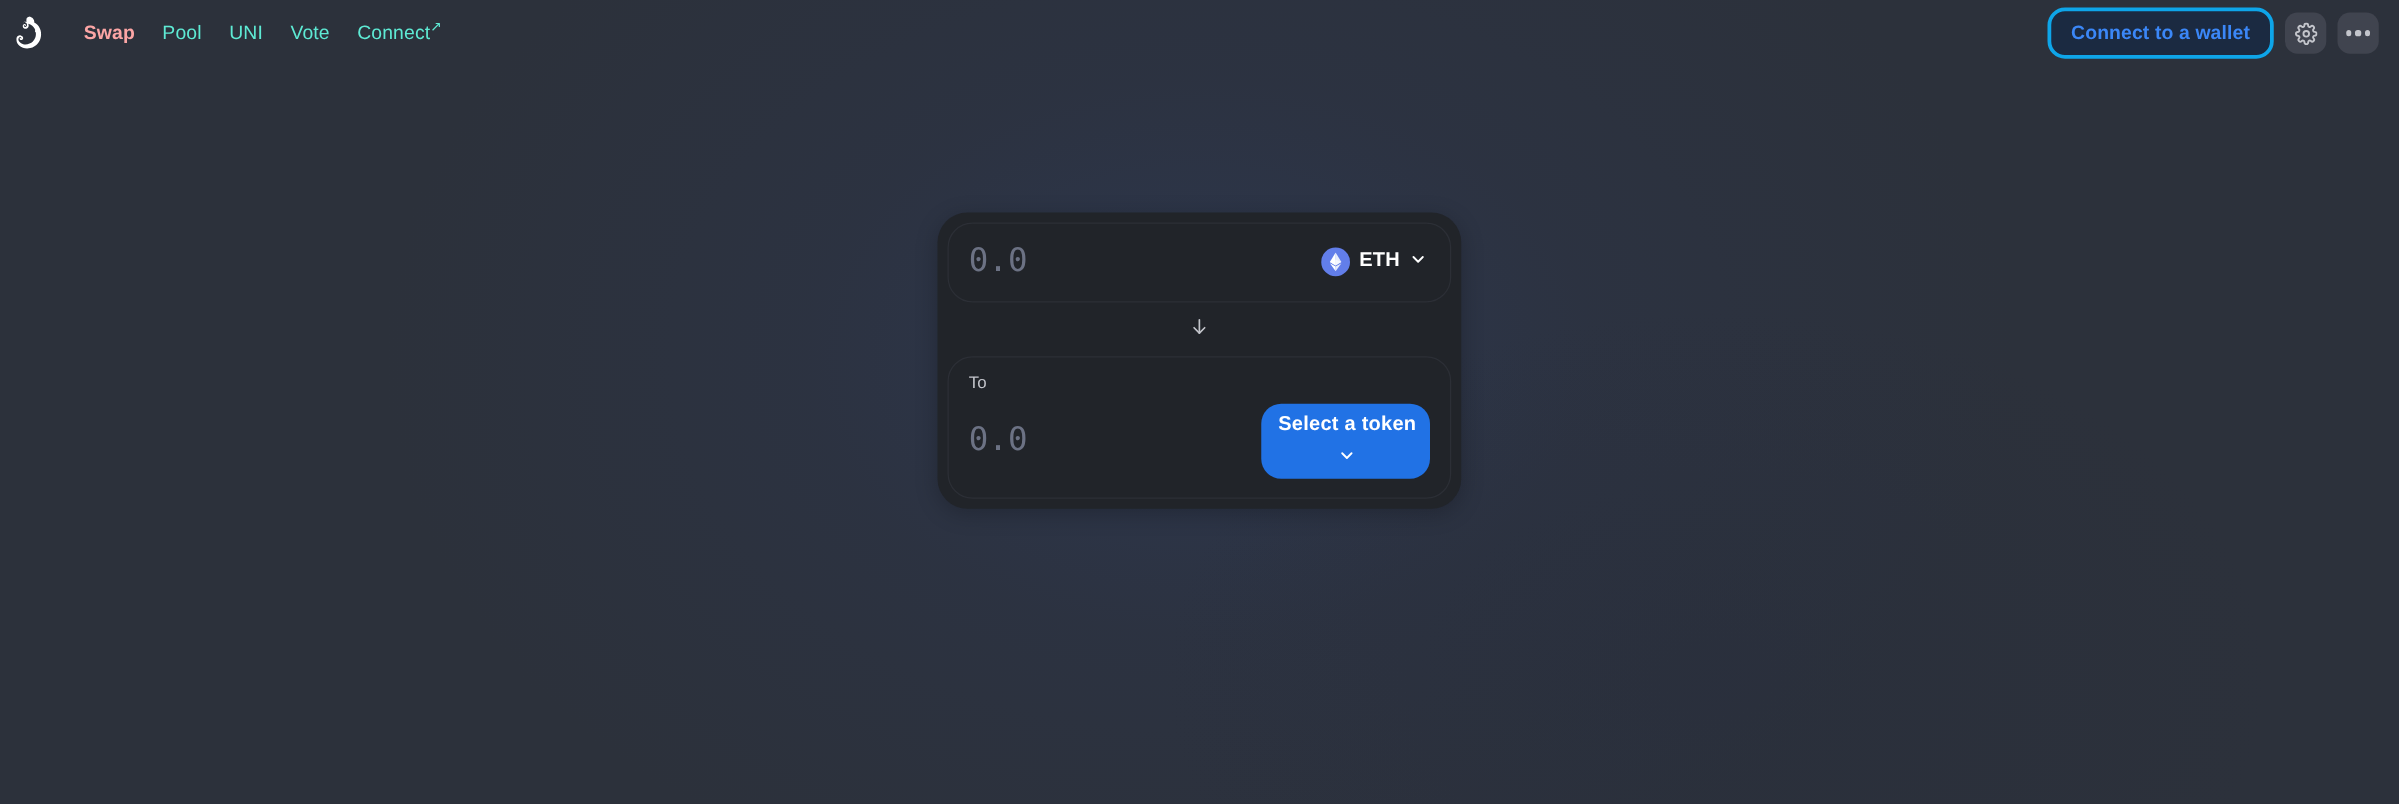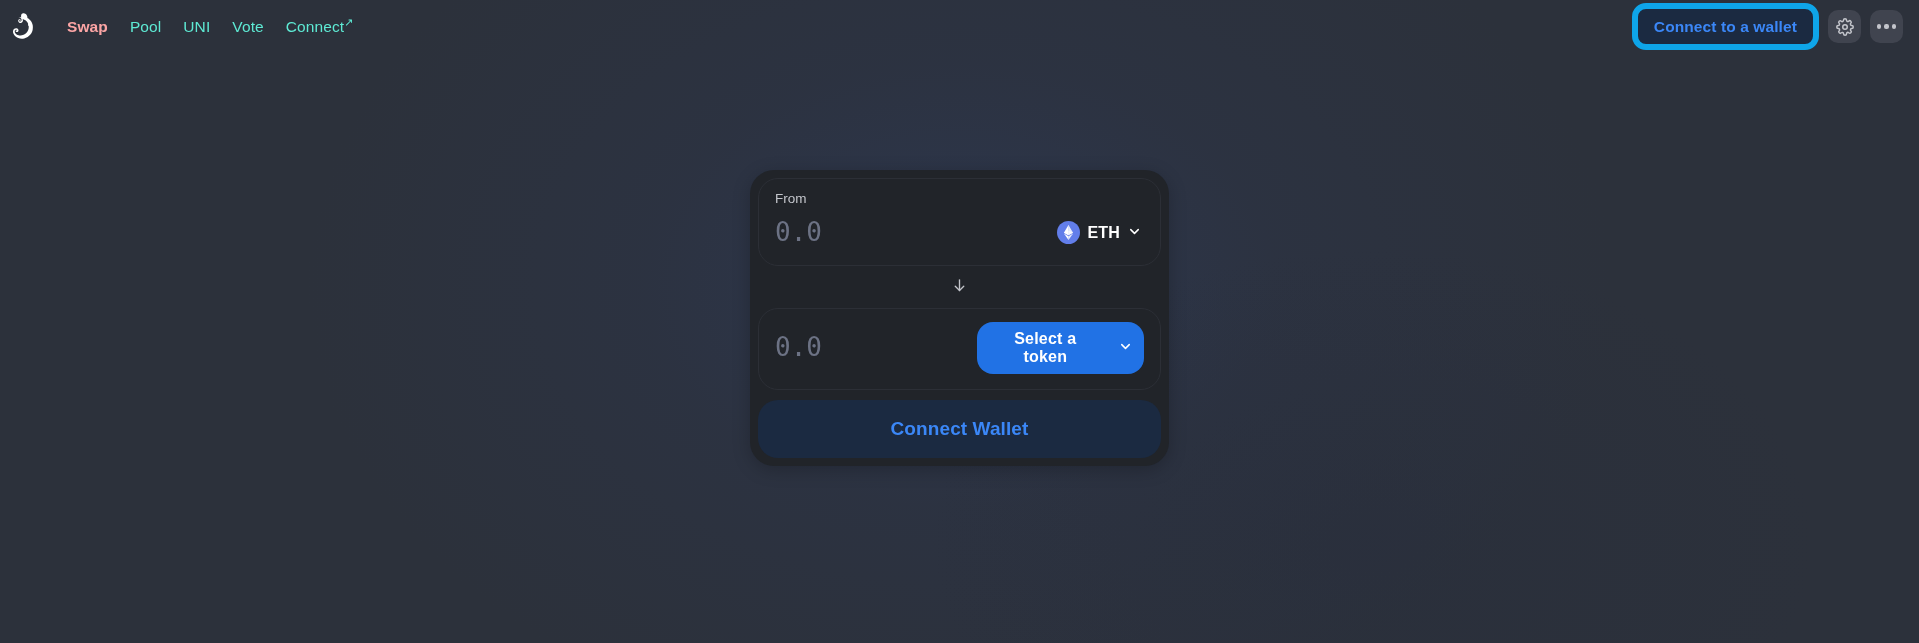--- a/index.html
+++ b/index.html
@@ -92,21 +92,21 @@
 
   .header-right {
     margin-left: auto;
     display: flex;
     align-items: center;
     gap: 9px;
   }
 
   .connect-pill {
     background: #1B2A41;
-    border: 6px solid #0ea5e9;
+    border: 3px solid #0ea5e9;
     color: #3B87F7;
     font-size: 15.5px;
     font-weight: bold;
     padding: 9px 16px;
     border-radius: 14px;
     cursor: pointer;
     white-space: nowrap;
     letter-spacing: 0.1px;
     line-height: 1.15;
   }
@@ -212,26 +212,27 @@
     color: #FFFFFF;
     font-size: 16px;
     font-weight: bold;
     letter-spacing: 0.2px;
   }
 
   
   .token-select-empty {
     display: flex;
     align-items: center;
-    gap: 18px;
+    gap: 8px;
     background: #2172E5;
     border: none;
     border-radius: 16px;
     cursor: pointer;
     padding: 8px 11px 8px 14px;
+    flex-direction: column;
   }
   .token-select-empty .token-symbol {
     font-size: 16px;
   }
 
   .chevron {
     display: block;
     flex-shrink: 0;
   }
 
@@ -316,21 +317,20 @@
     </button>
 
   </div>
 </div>
 
 <div class="page-body">
   <div class="swap-card">
 
     
     <div class="io-panel">
-      <div class="io-label">From</div>
       <div class="io-row">
         <input class="amount-input" type="text" placeholder="0.0" style="">
         <button class="token-select">
           <span class="token-logo">
             <svg width="15" height="15" viewBox="0 0 256 417">
               <path fill="#ffffff" fill-opacity="0.85" d="M127.9 0L125.2 9.5v275.7l2.7 2.7 127.9-75.6z"></path>
               <path fill="#ffffff" d="M127.9 0L0 212.3l127.9 75.6V154.2z"></path>
               <path fill="#ffffff" fill-opacity="0.85" d="M127.9 312.2l-1.5 1.9v98.2l1.5 4.4L256 236.6z"></path>
               <path fill="#ffffff" d="M127.9 416.7v-104.5L0 236.6z"></path>
               <path fill="#ffffff" fill-opacity="0.6" d="M127.9 287.9l127.9-75.6-127.9-58.1z"></path>
@@ -352,30 +352,30 @@
       <span>
         <svg width="17" height="17" viewBox="0 0 24 24" fill="none" stroke="#C3C5CB" stroke-width="1.9" stroke-linecap="round" stroke-linejoin="round">
           <line x1="12" y1="4" x2="12" y2="19"></line>
           <polyline points="6 13 12 19 18 13"></polyline>
         </svg>
       </span>
     </div>
 
     
     <div class="io-panel">
+      <div class="io-label">To</div>
       <div class="io-row">
         <input class="amount-input" type="text" placeholder="0.0" style="">
         <button class="token-select-empty">
           <span class="token-symbol">Select a token</span>
           <span class="chevron">
             <svg width="15" height="15" viewBox="0 0 24 24" fill="none" stroke="#FFFFFF" stroke-width="2.4" stroke-linecap="round" stroke-linejoin="round">
               <polyline points="6 9 12 15 18 9"></polyline>
             </svg>
           </span>
         </button>
       </div>
     </div>
 
     
-    <button class="connect-main">Connect Wallet</button>
 
   </div>
 </div>
 
 </body></html>

